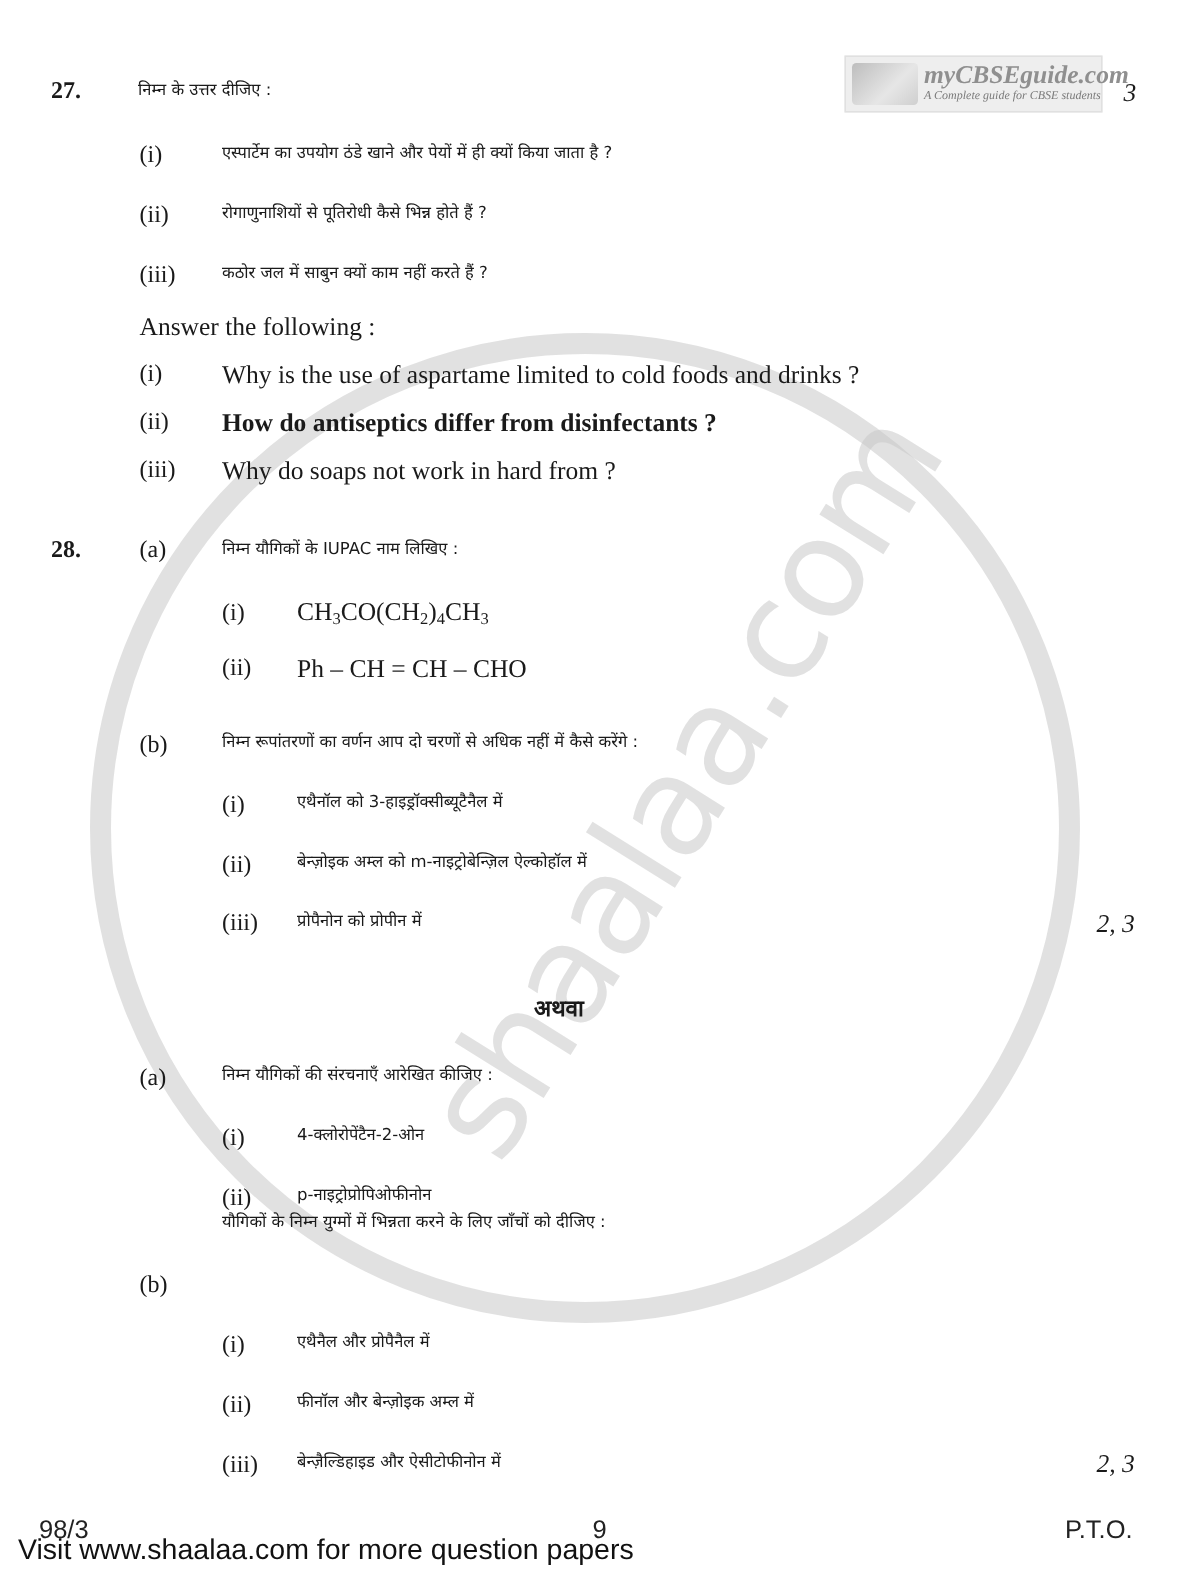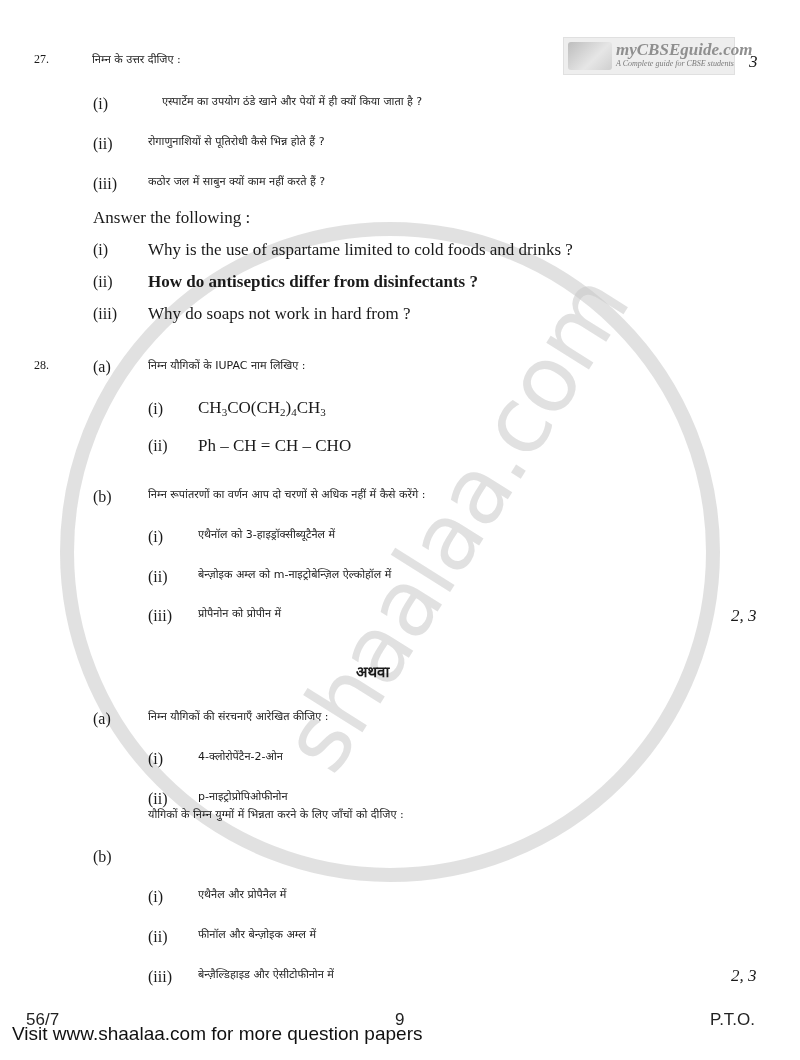--- a/index.html
+++ b/index.html
@@ -1,19 +1,19 @@
 <!DOCTYPE html>
 <html><head>
 <meta charset="utf-8">
 <style>
   html, body { margin:0; padding:0; background:#ffffff; }
   body { width:800px; height:1060px; position:relative; overflow:hidden;
          font-family:"DejaVu Serif","Liberation Serif",serif; color:#1a1a1a; }
   .abs { position:absolute; white-space:nowrap; }
-  .qnum { font-weight:normal; font-size:12px; font-family:"Liberation Serif","DejaVu Serif",serif; }
+  .qnum { font-weight:bold; font-size:16px; font-family:"Liberation Serif","DejaVu Serif",serif; }
   .hi { font-size:11px; font-family:"DejaVu Sans","Liberation Sans",sans-serif; }
   .en { font-size:17px; font-family:"Liberation Serif","DejaVu Serif",serif; }
   .lbl { font-size:16px; font-family:"Liberation Serif","DejaVu Serif",serif; }
   .marks { font-size:17px; font-style:italic; font-family:"Liberation Serif","DejaVu Serif",serif; }
   .or { font-weight:bold; font-size:15px; font-family:"DejaVu Sans","Liberation Sans",sans-serif;margin-top:10px; }
   sub { font-size:11px; vertical-align:-3px; }
   .footer { font-family:"Liberation Sans","DejaVu Sans",sans-serif; font-size:17px; color:#222; }
   .footer-visit { font-family:"Liberation Sans","DejaVu Sans",sans-serif; font-size:19px; color:#111; }
   #watermark-circle { position:absolute; left:60px; top:222px; width:660px; height:660px;
       border:14px solid rgba(200,200,200,0.55); border-radius:50%; box-sizing:border-box; pointer-events:none; }
@@ -39,21 +39,21 @@
   <div class="logo-graphic"></div>
   <div class="logo-title">myCBSEguide.com</div>
   <div class="logo-tag">A Complete guide for CBSE students</div>
 </div>
 
 <div class="abs qnum" style="left:34px; top:52px;">27.</div>
 <div class="abs hi" style="left:92px; top:51px;">निम्न के उत्तर दीजिए :</div>
 <div class="abs marks" style="left:749px; top:52px;">3</div>
 
 <div class="abs lbl" style="left:93px; top:95px;">(i)</div>
-<div class="abs hi" style="left:162px; top:93px;text-align:right;">एस्पार्टेम का उपयोग ठंडे खाने और पेयों में ही क्यों किया जाता है ?</div>
+<div class="abs hi" style="left:148px; top:93px;text-align:right;">एस्पार्टेम का उपयोग ठंडे खाने और पेयों में ही क्यों किया जाता है ?</div>
 <div class="abs lbl" style="left:93px; top:135px;">(ii)</div>
 <div class="abs hi" style="left:148px; top:133px;">रोगाणुनाशियों से पूतिरोधी कैसे भिन्न होते हैं ?</div>
 <div class="abs lbl" style="left:93px; top:175px;">(iii)</div>
 <div class="abs hi" style="left:148px; top:173px;">कठोर जल में साबुन क्यों काम नहीं करते हैं ?</div>
 
 <div class="abs en" style="left:93px; top:208px;">Answer the following :</div>
 <div class="abs lbl" style="left:93px; top:241px;">(i)</div>
 <div class="abs en" style="left:148px; top:240px;">Why is the use of aspartame limited to cold foods and drinks ?</div>
 <div class="abs lbl" style="left:93px; top:273px;">(ii)</div>
 <div class="abs en" style="left:148px; top:272px;font-weight:bold;">How do antiseptics differ from disinfectants ?</div>
@@ -91,16 +91,16 @@
 <div class="abs lbl" style="left:93px; top:848px;">(b)</div>
 <div class="abs hi" style="left:148px; top:806px;">यौगिकों के निम्न युग्मों में भिन्नता करने के लिए जाँचों को दीजिए :</div>
 <div class="abs lbl" style="left:148px; top:888px;">(i)</div>
 <div class="abs hi" style="left:198px; top:886px;">एथैनैल और प्रोपैनैल में</div>
 <div class="abs lbl" style="left:148px; top:928px;">(ii)</div>
 <div class="abs hi" style="left:198px; top:926px;">फीनॉल और बेन्ज़ोइक अम्ल में</div>
 <div class="abs lbl" style="left:148px; top:968px;">(iii)</div>
 <div class="abs hi" style="left:198px; top:966px;">बेन्ज़ैल्डिहाइड और ऐसीटोफीनोन में</div>
 <div class="abs marks" style="left:731px; top:966px;">2, 3</div>
 
-<div class="abs footer" style="left:26px; top:1010px;">56/7</div>
+<div class="abs footer" style="left:26px; top:1010px;">98/3</div>
 <div class="abs footer" style="left:395px; top:1010px;">9</div>
 <div class="abs footer" style="left:710px; top:1010px;">P.T.O.</div>
 <div class="abs footer-visit" style="left:12px; top:1023px;">Visit www.shaalaa.com for more question papers</div>
 
 </body></html>

